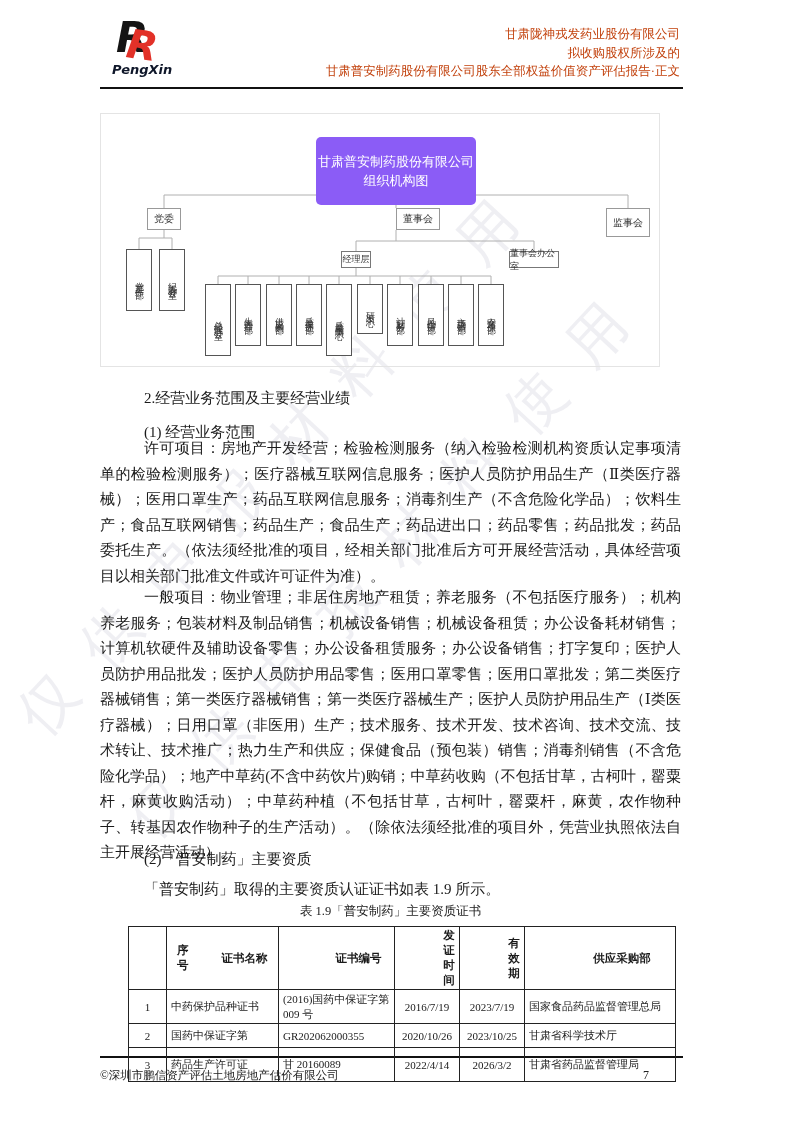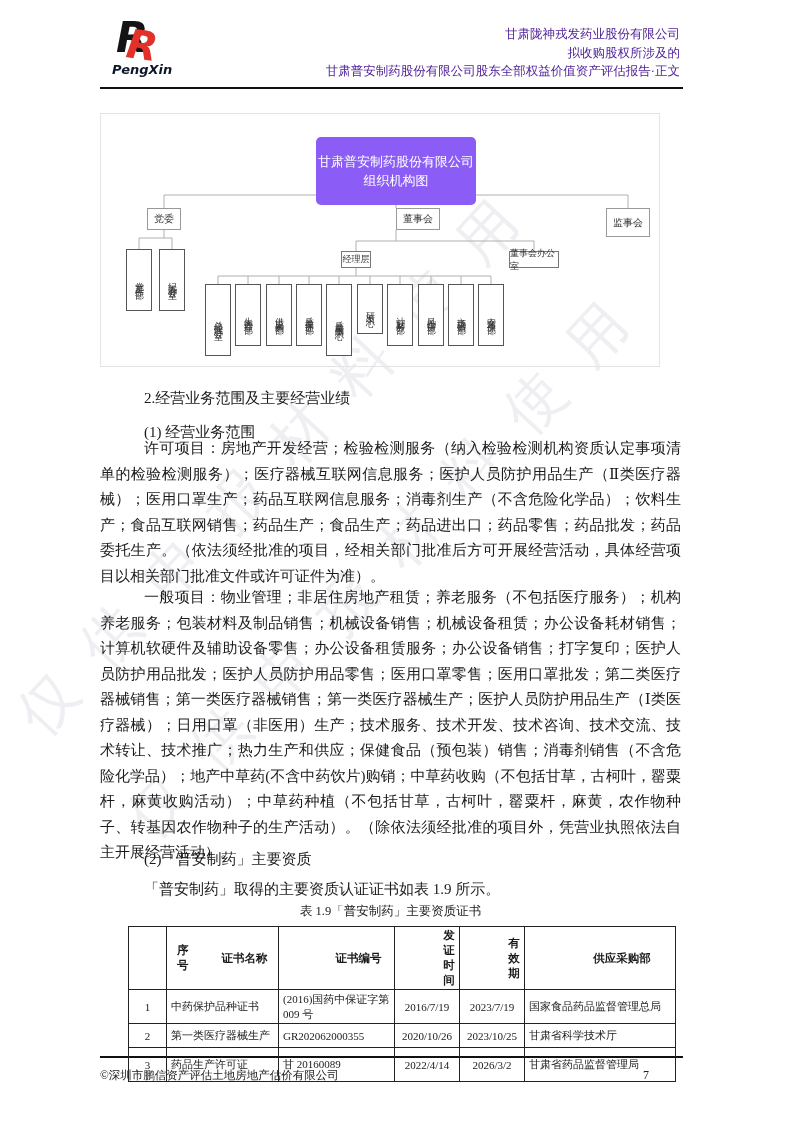--- a/index.html
+++ b/index.html
@@ -19,21 +19,21 @@
     color:rgba(125,125,160,0.12); white-space:nowrap; line-height:150px; text-align:center;
   }
   
   .logo { position:absolute; left:110px; top:14px; width:80px; height:66px; }
   .logo-word {
     position:absolute; left:2px; top:48px; font-family:"DejaVu Sans",sans-serif;
     font-weight:bold; font-style:italic; font-size:13px; color:#0f172a; letter-spacing:0px;
   }
   .header-text {
     position:absolute; right:113px; top:25px; width:480px; text-align:right;
-    font-size:12.5px; line-height:18.5px; color:#4c1d95;
+    font-size:12.5px; line-height:18.5px; color:#c2410c;
   }
   .rule { position:absolute; left:100px; width:583px; height:2px; background:#111; }
   .rule-top { top:87px; }
   .rule-bottom { top:1056px; }
   
   .orgchart {
     position:absolute; left:100px; top:113px; width:560px; height:254px;
     border:1px solid #e4e4e4; background:transparent; z-index:2;
     font-family:"DejaVu Sans",sans-serif;
   }
@@ -185,21 +185,21 @@
       <tr class="r1">
         <td class="c">1</td>
         <td class="l">中药保护品种证书</td>
         <td class="l">(2016)国药中保证字第 009 号</td>
         <td class="c">2016/7/19</td>
         <td class="c">2023/7/19</td>
         <td class="l">国家食品药品监督管理总局</td>
       </tr>
       <tr class="r2">
         <td class="c">2</td>
-        <td class="l">第一类医疗器械生产</td>
+        <td class="l">国药中保证字第</td>
         <td class="l">GR202062000355</td>
         <td class="c">2020/10/26</td>
         <td class="c">2023/10/25</td>
         <td class="l">甘肃省科学技术厅</td>
       </tr>
       <tr class="r3">
         <td class="c">3</td>
         <td class="l">药品生产许可证</td>
         <td class="l">甘 20160089</td>
         <td class="c">2022/4/14</td>

